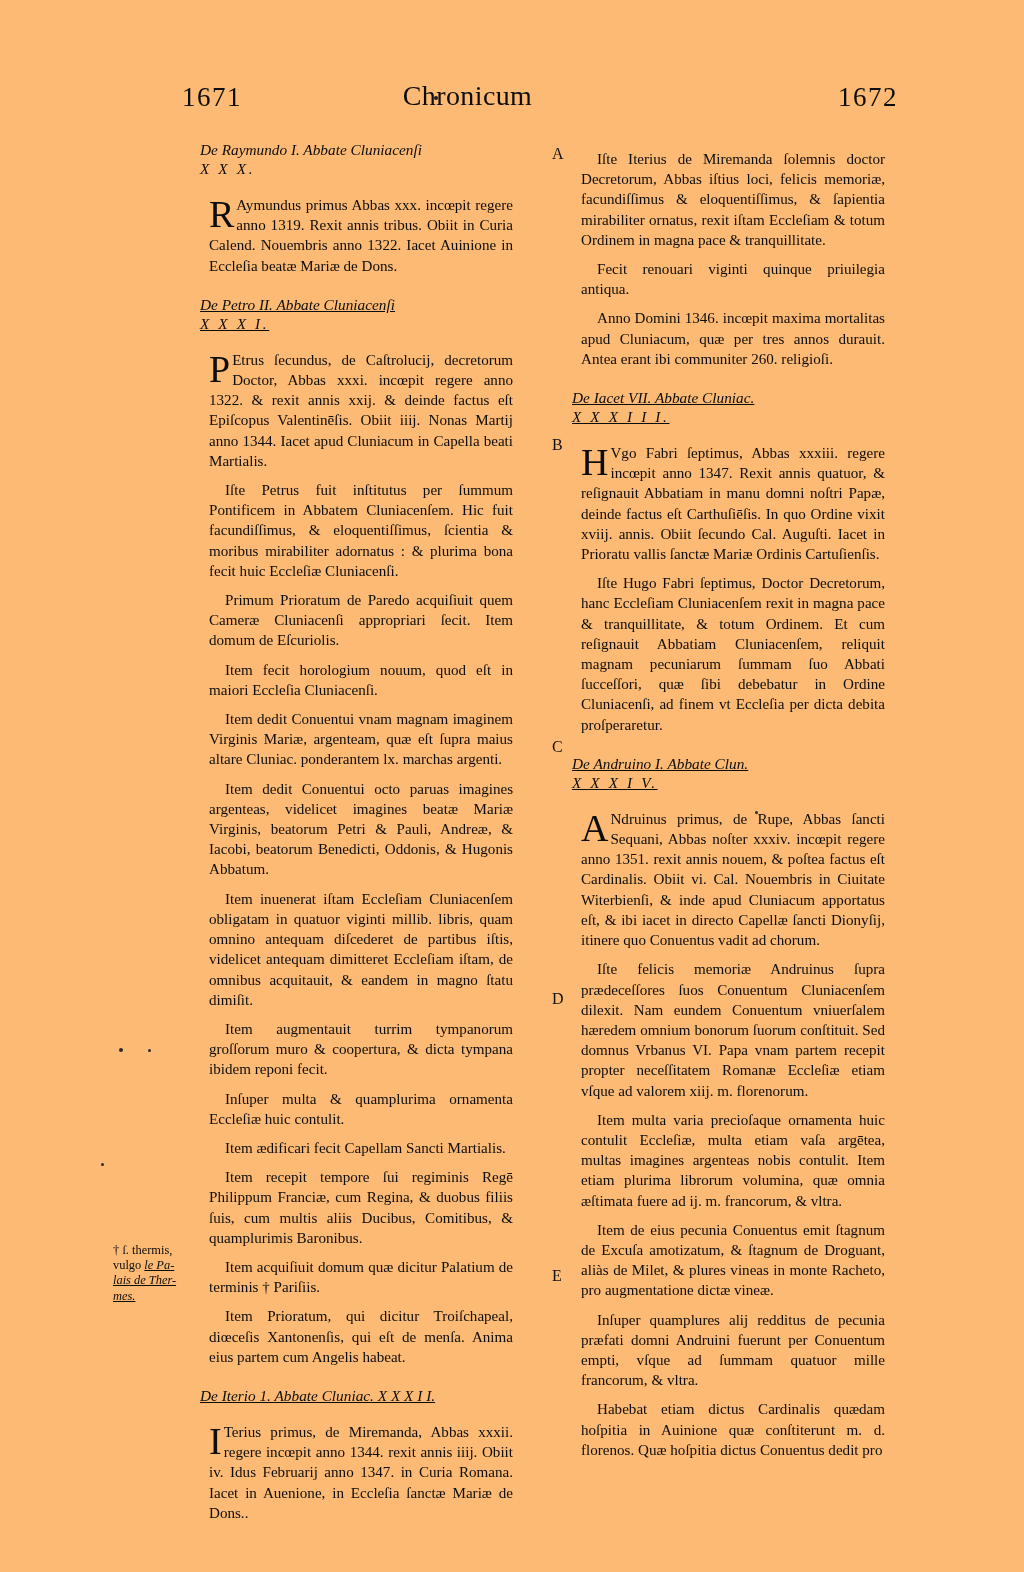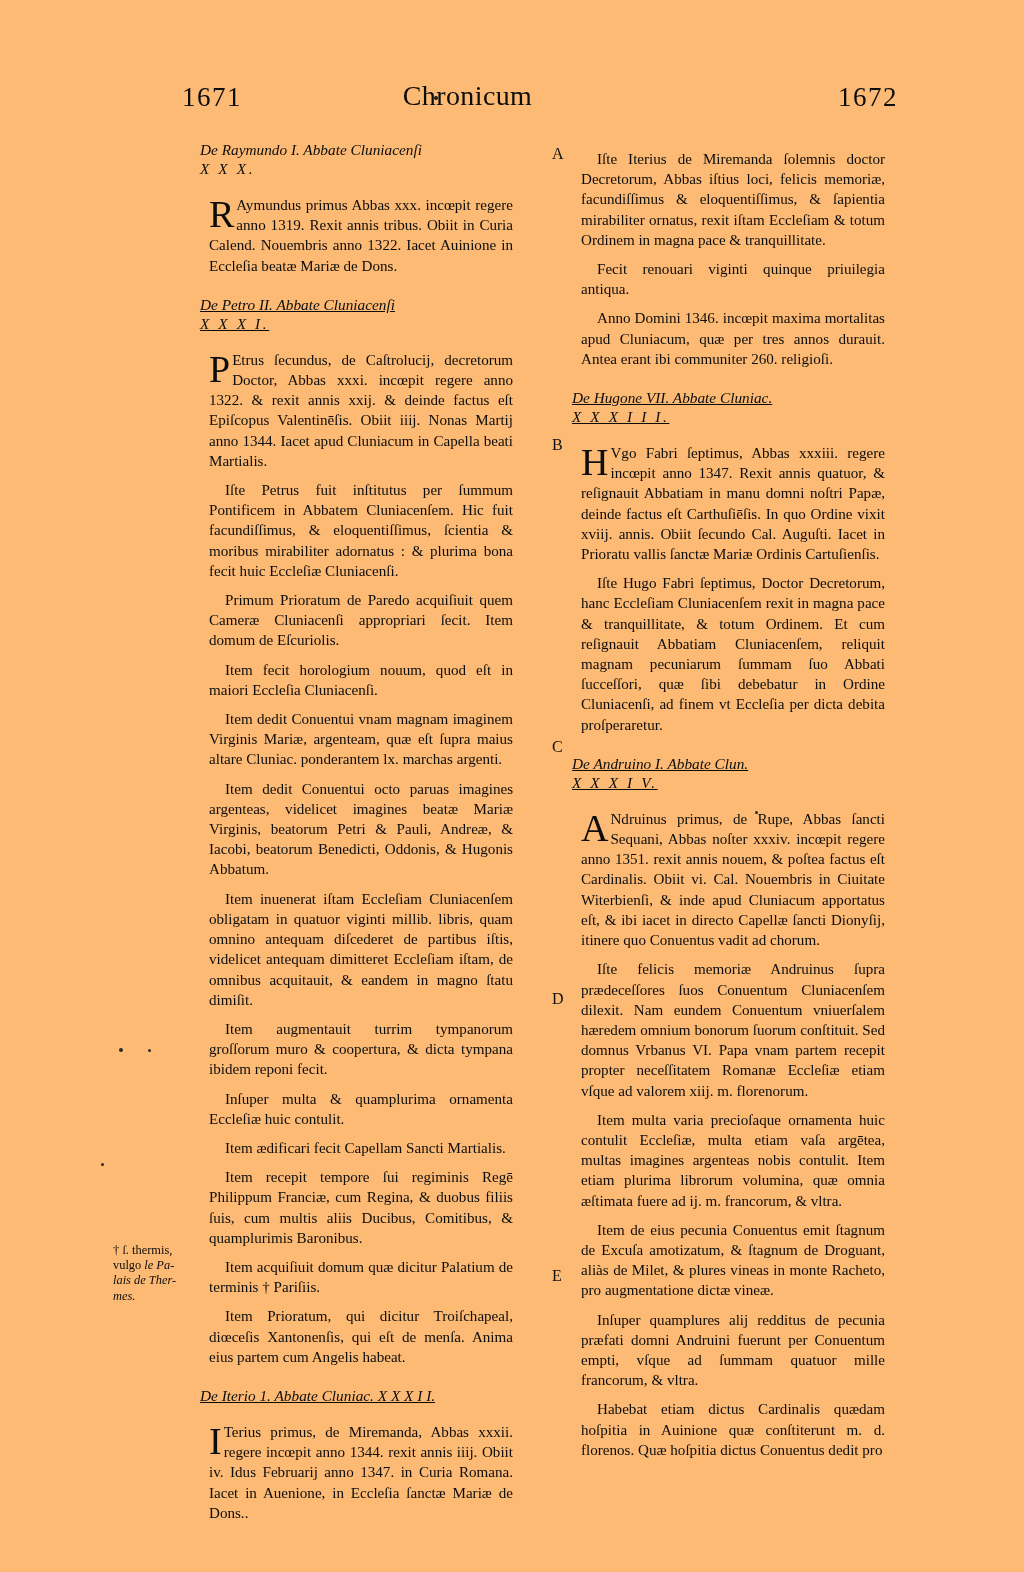--- a/index.html
+++ b/index.html
@@ -111,21 +111,21 @@
     font-size: 38px;
     line-height: 34px;
     padding-right: 2px;
     padding-top: 2px;
     margin-bottom: -3px;
     font-family: "Liberation Serif", serif;
   }
   .dropcap-para .dc-rest {
     display: inline;
   }
-  .ital { font-style: italic; }
+  .ital { font-style: italic; text-decoration: underline; }
 
   
   .margin-letter {
     position: absolute;
     font-size: 16px;
     color: #111;
   }
 
   
   .sidenote {
@@ -211,21 +211,21 @@
 
   </div>
 
   <div class="col col-right">
 
     <p>Iſte Iterius de Miremanda ſolemnis doctor Decretorum, Abbas iſtius loci, felicis memoriæ, facundiſſimus &amp; eloquentiſſimus, &amp; ſapientia mirabiliter ornatus, rexit iſtam Eccleſiam &amp; totum Ordinem in magna pace &amp; tranquillitate.</p>
     <p>Fecit renouari viginti quinque priuilegia antiqua.</p>
     <p>Anno Domini 1346. incœpit maxima mortalitas apud Cluniacum, quæ per tres annos durauit. Antea erant ibi communiter 260. religioſi.</p>
 
     <div class="sec-head head-gap-before head-gap-after">
-      <span>De Hugone VII. Abbate Cluniac.</span>
+      <span>De Iacet VII. Abbate Cluniac.</span>
       <span class="numeral">X X X I I I.</span>
     </div>
     <p class="dropcap-para"><span class="dropcap">H</span><span class="dc-rest">Vgo Fabri ſeptimus, Abbas xxxiii. regere incœpit anno 1347. Rexit annis quatuor, &amp; reſignauit Abbatiam in manu domni noſtri Papæ, deinde factus eſt Carthuſiēſis. In quo Ordine vixit xviij. annis. Obiit ſecundo Cal. Auguſti. Iacet in Prioratu vallis ſanctæ Mariæ Ordinis Cartuſienſis.</span></p>
     <p>Iſte Hugo Fabri ſeptimus, Doctor Decretorum, hanc Eccleſiam Cluniacenſem rexit in magna pace &amp; tranquillitate, &amp; totum Ordinem. Et cum reſignauit Abbatiam Cluniacenſem, reliquit magnam pecuniarum ſummam ſuo Abbati ſucceſſori, quæ ſibi debebatur in Ordine Cluniacenſi, ad finem vt Eccleſia per dicta debita proſperaretur.</p>
 
     <div class="sec-head head-gap-before head-gap-after">
       <span>De Andruino I. Abbate Clun.</span>
       <span class="numeral">X X X I V.</span>
     </div>
     <p class="dropcap-para"><span class="dropcap">A</span><span class="dc-rest">Ndruinus primus, de Rupe, Abbas ſancti Sequani, Abbas noſter xxxiv. incœpit regere anno 1351. rexit annis nouem, &amp; poſtea factus eſt Cardinalis. Obiit vi. Cal. Nouembris in Ciuitate Witerbienſi, &amp; inde apud Cluniacum apportatus eſt, &amp; ibi iacet in directo Capellæ ſancti Dionyſij, itinere quo Conuentus vadit ad chorum.</span></p>

